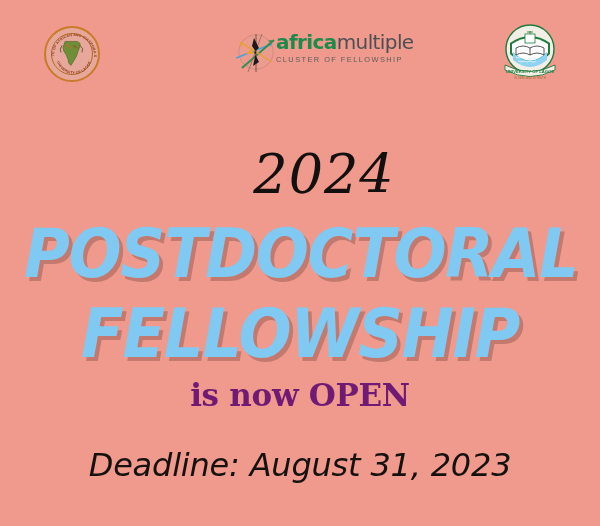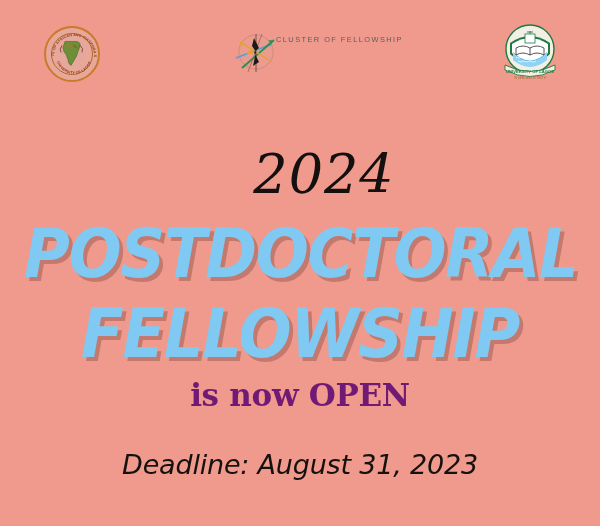--- a/index.html
+++ b/index.html
@@ -175,21 +175,21 @@
   }
 
   .deadline {
     position: absolute;
     left: 0;
     top: 450px;
     width: 600px;
     text-align: center;
     font-family: "DejaVu Sans", sans-serif;
     font-style: italic;
-    font-size: 27px;
+    font-size: 32px;
     line-height: 30px;
     color: #15110f;
     letter-spacing: -0.2px;
   }
 </style>
 </head>
 <body>
 
 <div id="poster">
 
@@ -229,20 +229,23 @@
         <path d="M42 12 l-6 0.6 l3.4 3 Z" fill="#2e8f52"></path>
         <path d="M8 14 L40 34" stroke="#e7a12c" stroke-width="1.4" fill="none"></path>
         <path d="M8 14 l0.6 4.6 l3.2 -2.6 Z" fill="#e7a12c"></path>
         <path d="M24 44 L24 6" stroke="#6b4a3a" stroke-width="0.9" fill="none"></path>
         <path d="M16 44 L30 6" stroke="#8a5f4a" stroke-width="0.7" fill="none"></path>
 
         <path d="M22 10 L27 20 L22 24 L27 34 L21 38 L24 24 L20 18 Z" fill="#1a1a1a"></path>
         <path d="M20 20 L14 26 L21 26 Z" fill="#e7a12c"></path>
       </svg>
       <div class="am-words">
+        <div class="am-title">
+          <span class="am-a">africa</span><span class="am-m">multiple</span>
+        </div>
         <div class="am-sub">CLUSTER OF FELLOWSHIP</div>
       </div>
     </div>
 
     <div class="crest-unilag">
       <svg viewBox="0 0 60 62" width="60" height="62">
         <circle cx="30" cy="27" r="24" fill="#f3efe6" stroke="#1f7a3d" stroke-width="1.4"></circle>
         <path d="M10 21 Q30 7 50 21 L50 32 Q30 52 10 32 Z" fill="#1f7a3d"></path>
         <path d="M12 22 Q30 10 48 22 L48 31 Q30 49 12 31 Z" fill="#ffffff"></path>
 

